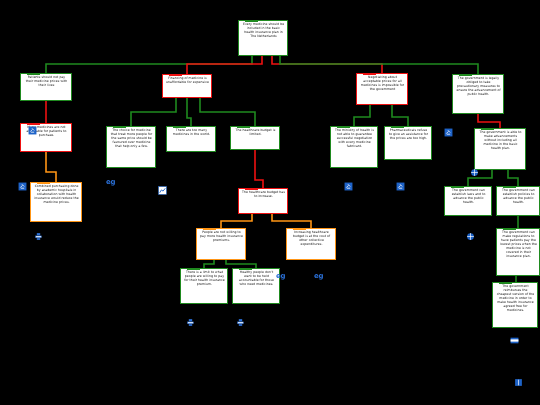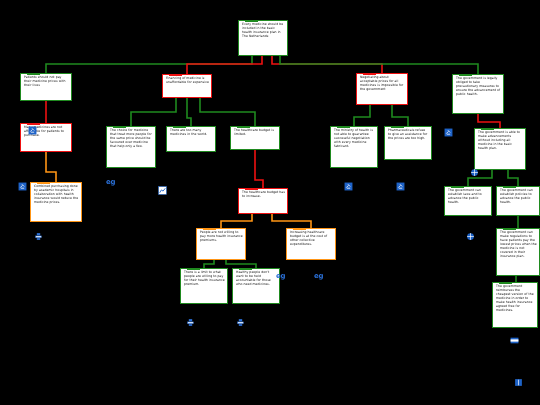--- a/index.html
+++ b/index.html
@@ -1,21 +1,21 @@
 <!DOCTYPE html>
 <html><head>
 <meta charset="utf-8">
 <style>
   html,body{margin:0;padding:0;background:#000;}
   body{
     width:540px;height:405px;position:relative;overflow:hidden;
     font-family:"DejaVu Sans","Liberation Sans",sans-serif;
     background:#000;color:#fff;
   }
-  #canvas{position:absolute;left:0;top:0;width:540px;height:405px;}
+  #canvas{position:absolute;left:0;top:0;width:540px;height:405px;text-align:center;}
   
   #wires{position:absolute;left:0;top:0;width:540px;height:405px;}
   
   .node{
     position:absolute;
     background:#ffffff;
     border:1.5px solid #1f7a1f;
     box-sizing:border-box;
     padding:2px 2px 1px 3px;
     font-size:3.1px;

